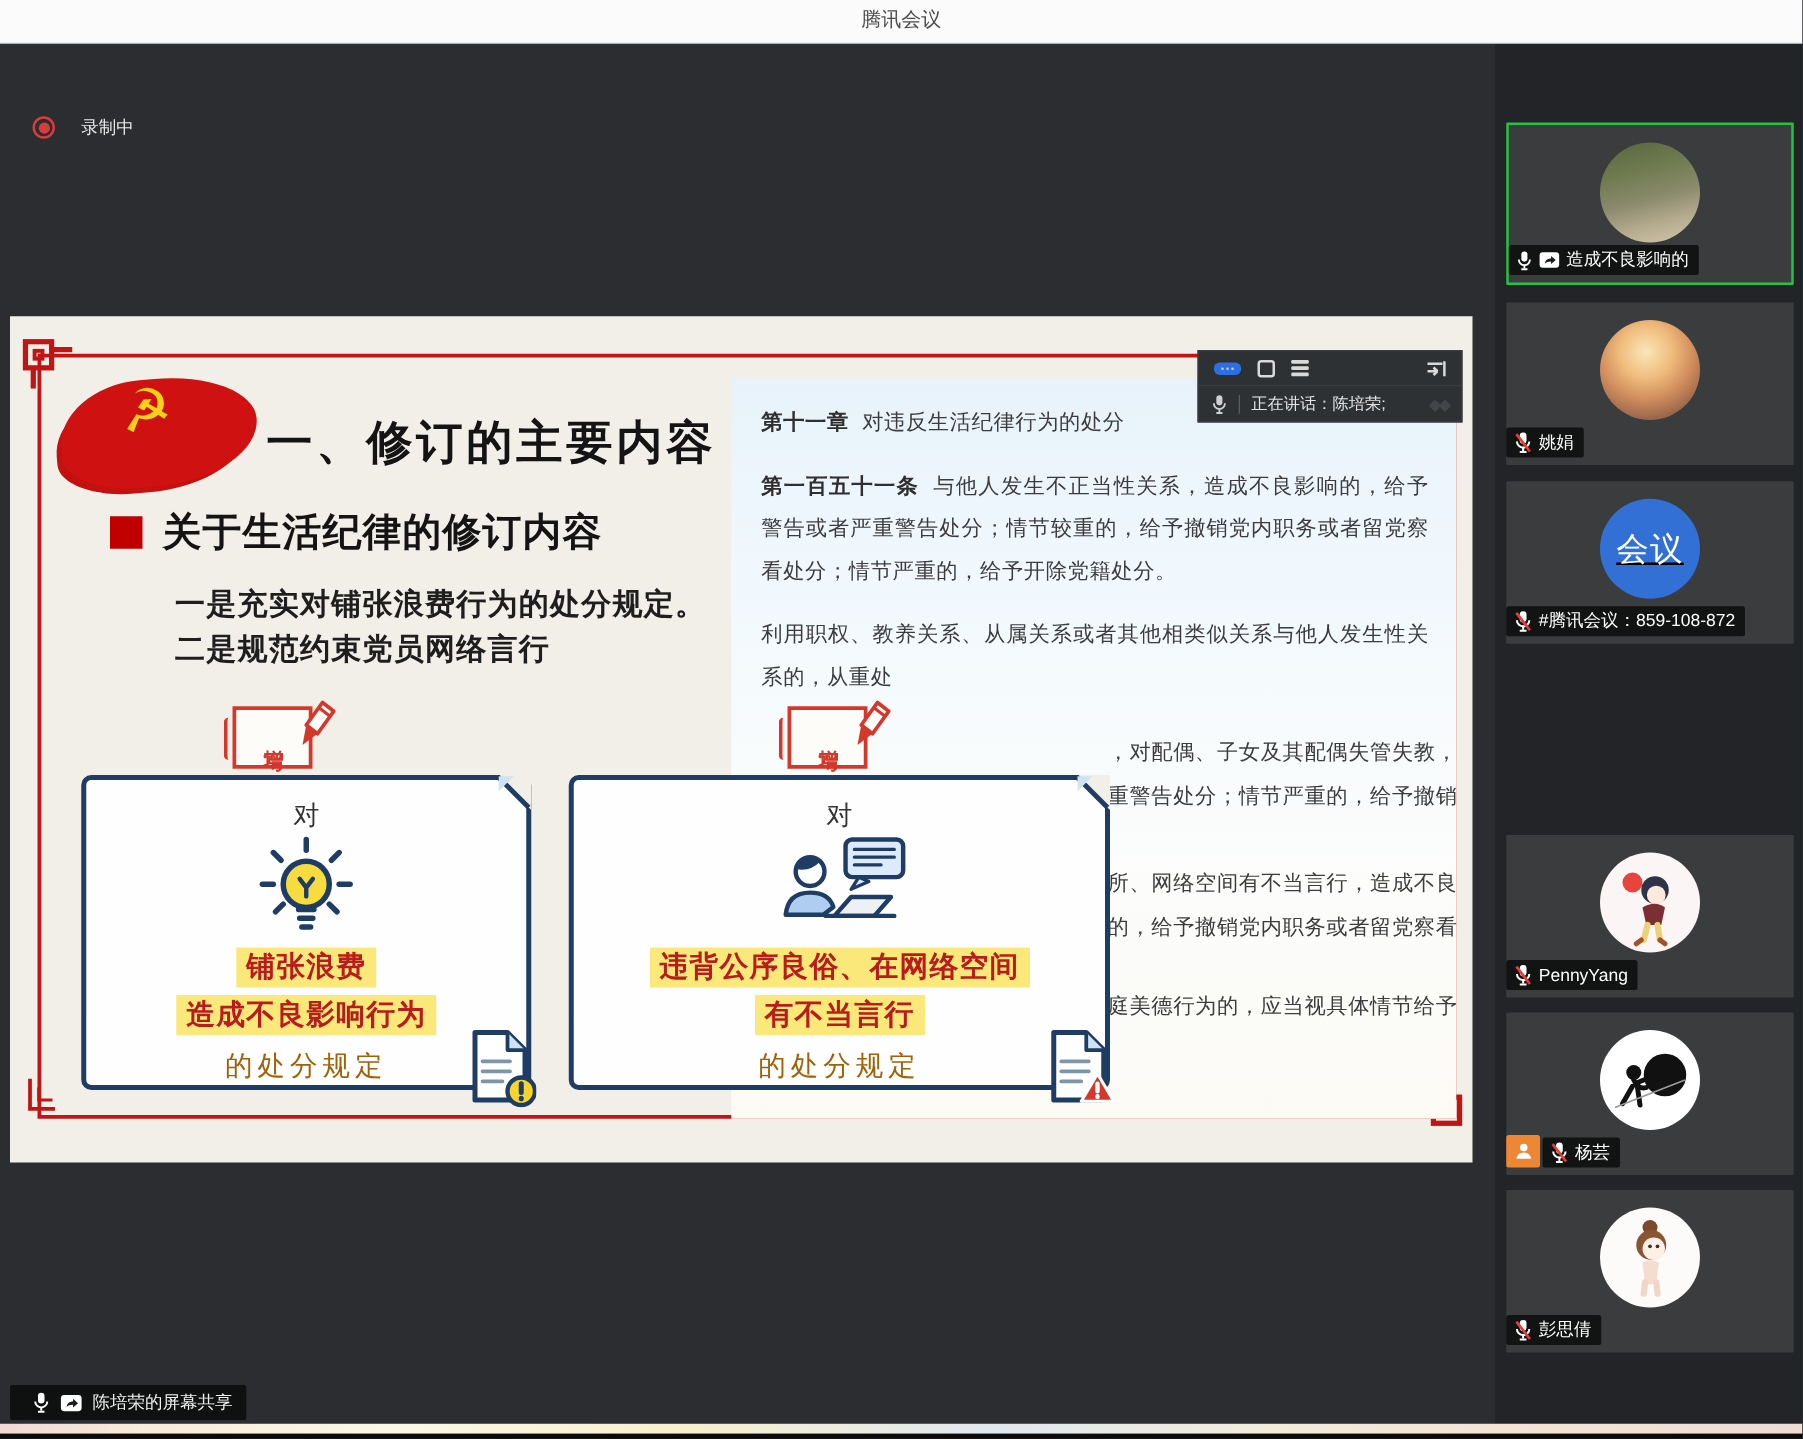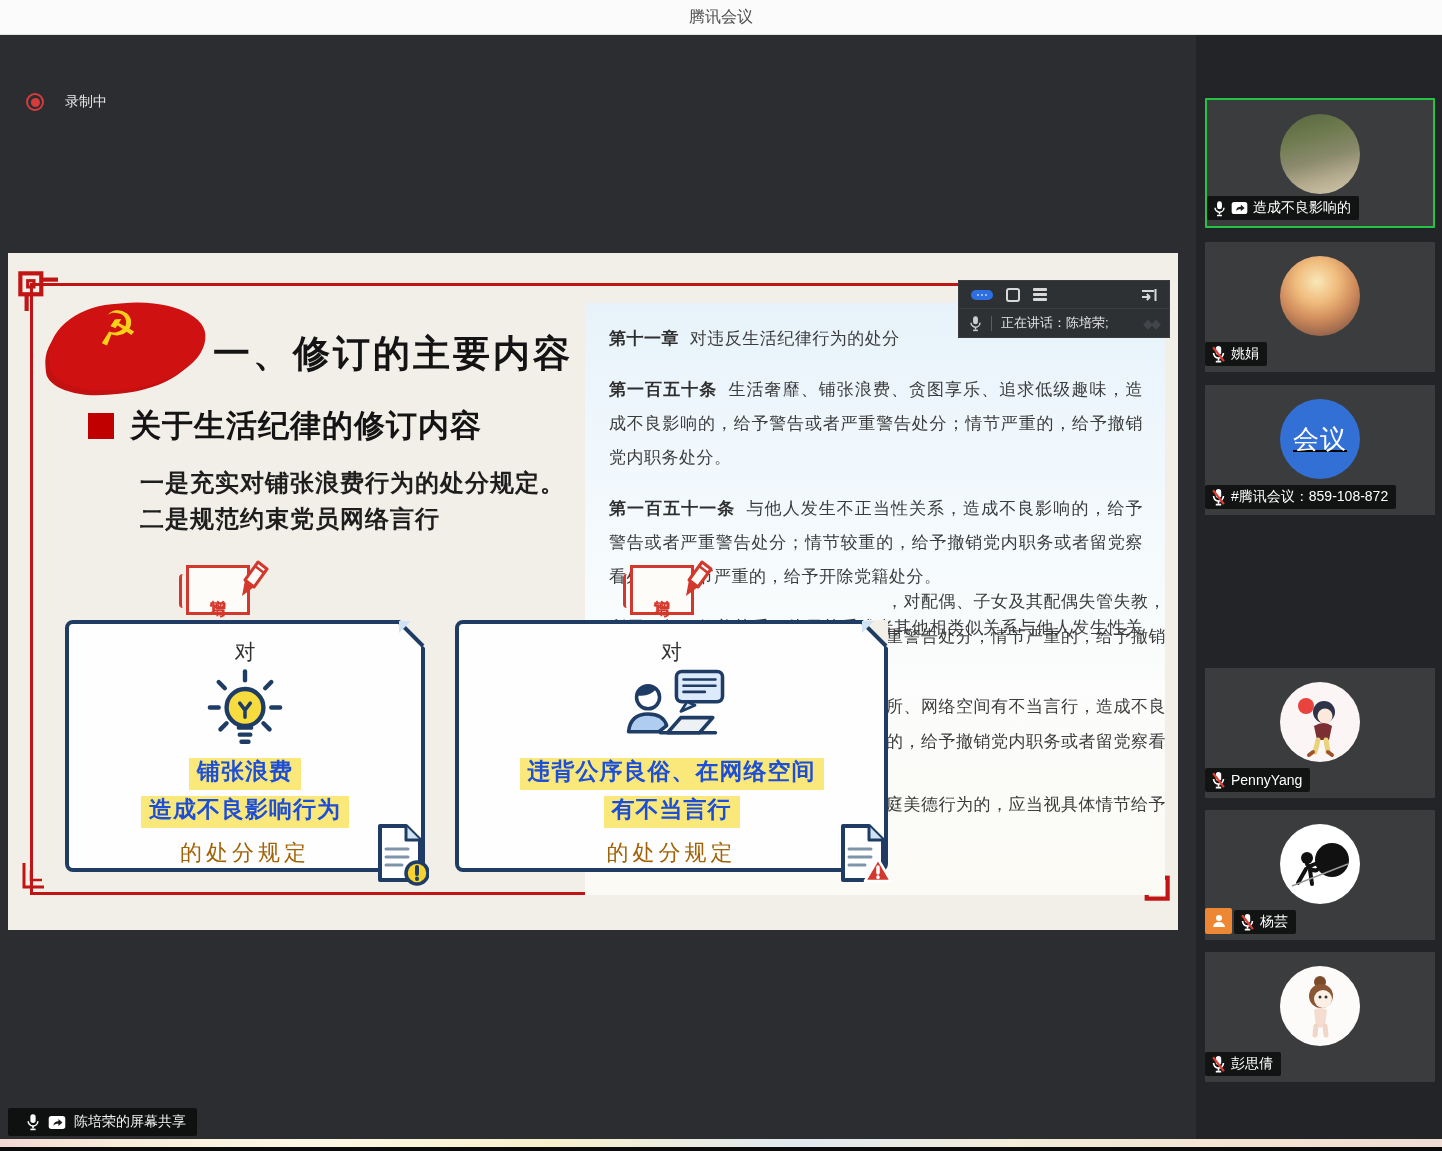--- a/index.html
+++ b/index.html
@@ -47,21 +47,21 @@
   .stamp-text { writing-mode:vertical-lr; text-orientation:upright; font-size:16px; font-weight:bold; color:#d3382c; line-height:1; letter-spacing:3px; }
   .stamp svg.pencil { position:absolute; right:-24px; top:-10px; }
 
   
   .ibox { position:absolute; top:367px; height:252px; background:#fefefe; border:4px solid #1e3c64; border-radius:8px; display:flex; flex-direction:column; align-items:center; }
   .ibox-1 { left:57px; width:360px; }
   .ibox-2 { left:447px; width:433px; }
   .fold { position:absolute; right:-4px; top:-4px; }
   .box-prefix { margin-top:14px; font-size:21px; color:#333; }
   .box-icon { margin-top:2px; }
-  .hl { background:#fae97a; color:#1d4ed8; font-weight:bold; font-size:23px; padding:1px 8px; margin-top:6px; letter-spacing:1px; line-height:1.3;font-family:Liberation Mono, monospace; }
+  .hl { background:#fae97a; color:#b91c1c; font-weight:bold; font-size:23px; padding:1px 8px; margin-top:6px; letter-spacing:1px; line-height:1.3; }
   .box-suffix { margin-top:10px; font-size:22px; color:#a16207; letter-spacing:4px; }
   .doc-badge { position:absolute; right:-8px; bottom:-18px; }
 
   
   .ftoolbar { position:absolute; left:958px; top:245px; width:212px; height:58px; background:#2e3134; border:1px solid #3a3d40; display:flex; flex-direction:column; z-index:5; }
   .ft-row1 { height:28px; display:flex; align-items:center; gap:13px; padding:0 12px; }
   .ft-spacer { flex:1; }
   .ft-row2 { height:30px; display:flex; align-items:center; gap:9px; padding:0 10px; border-top:1px solid rgba(255,255,255,.06); }
   .ft-divider { width:1px; height:15px; background:#5a5e62; }
   .ft-speaking { font-size:13px; color:#e3e3e3; white-space:nowrap;text-align:right; }
@@ -130,21 +130,20 @@
     <span class="emblem">☭</span>
     <div class="slide-title">一、修订的主要内容</div>
 
     <div class="bullet-square"></div>
     <div class="section-heading">关于生活纪律的修订内容</div>
     <div class="bullet-line bl-1">一是充实对铺张浪费行为的处分规定。</div>
     <div class="bullet-line bl-2">二是规范约束党员网络言行</div>
 
     <div class="panel">
       <p><b>第十一章</b><span> 对违反生活纪律行为的处分</span></p>
-      <p><b>第一百五十条</b><span> 生活奢靡、铺张浪费、贪图享乐、追求低级趣味，造成不良影响的，给予警告或者严重警告处分；情节严重的，给予撤销党内职务处分。</span></p>
       <p><b>第一百五十一条</b><span> 与他人发生不正当性关系，造成不良影响的，给予警告或者严重警告处分；情节较重的，给予撤销党内职务或者留党察看处分；情节严重的，给予开除党籍处分。</span></p>
       <p><b></b><span>利用职权、教养关系、从属关系或者其他相类似关系与他人发生性关系的，从重处</span></p>
     </div>
     <div class="fragment fr-0">，对配偶、子女及其配偶失管失教，造</div>
     <div class="fragment fr-1">重警告处分；情节严重的，给予撤销党</div>
     <div class="fragment fr-2">所、网络空间有不当言行，造成不良影</div>
     <div class="fragment fr-3">的，给予撤销党内职务或者留党察看处</div>
     <div class="fragment fr-4">庭美德行为的，应当视具体情节给予警</div>
 
     <div class="ibox ibox-1">

